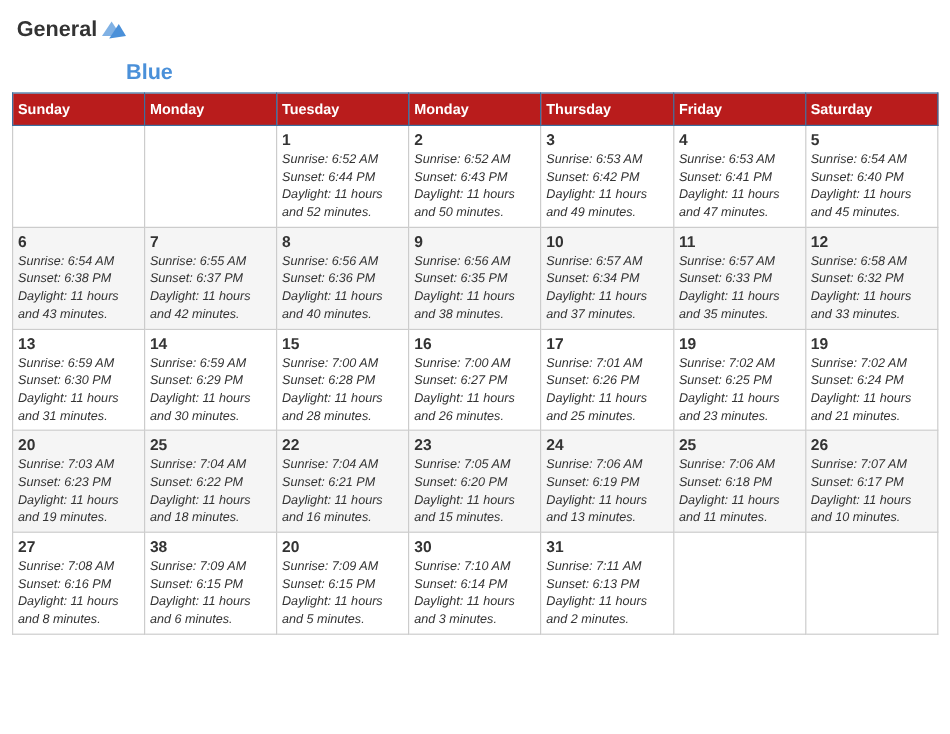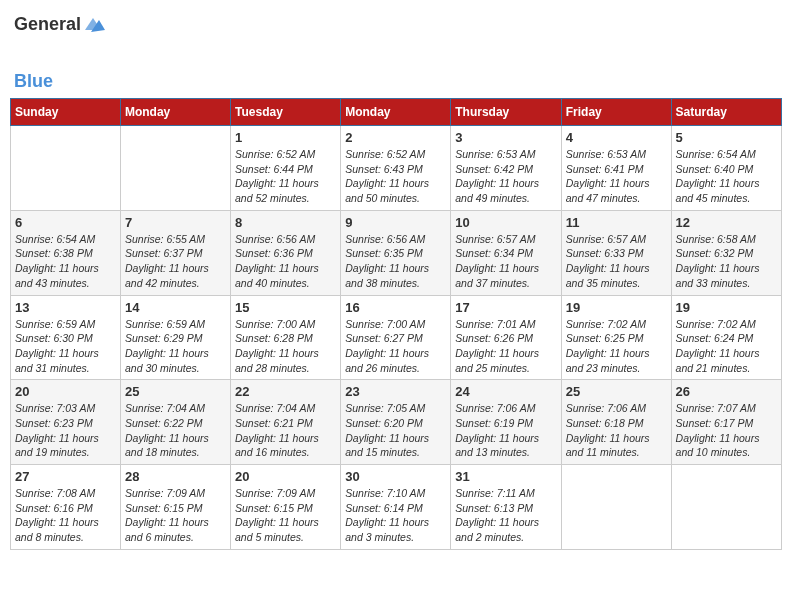--- a/index.html
+++ b/index.html
@@ -12,21 +12,21 @@
     }
     .header {
       display: flex;
       justify-content: space-between;
       align-items: flex-start;
       margin-bottom: 6px;
       padding: 0 4px;
     }
     .logo {
       display: flex;
-      flex-direction: column;
+      flex-direction: row;
       align-items: flex-start;
       margin-top: 4px;
     }
     .logo-general {
       font-size: 18px;
       font-weight: bold;
       color: #333;
     }
     .logo-blue {
       font-size: 18px;
@@ -244,21 +244,21 @@
           <span class="day-num">26</span>
           <div class="day-info">Sunrise: 7:07 AM<br>Sunset: 6:17 PM<br>Daylight: 11 hours and 10 minutes.</div>
         </td>
       </tr>
       <tr>
         <td>
           <span class="day-num">27</span>
           <div class="day-info">Sunrise: 7:08 AM<br>Sunset: 6:16 PM<br>Daylight: 11 hours and 8 minutes.</div>
         </td>
         <td>
-          <span class="day-num">28</span>
+          <span class="day-num">38</span>
           <div class="day-info">Sunrise: 7:09 AM<br>Sunset: 6:15 PM<br>Daylight: 11 hours and 6 minutes.</div>
         </td>
         <td>
           <span class="day-num">20</span>
           <div class="day-info">Sunrise: 7:09 AM<br>Sunset: 6:15 PM<br>Daylight: 11 hours and 5 minutes.</div>
         </td>
         <td>
           <span class="day-num">30</span>
           <div class="day-info">Sunrise: 7:10 AM<br>Sunset: 6:14 PM<br>Daylight: 11 hours and 3 minutes.</div>
         </td>

